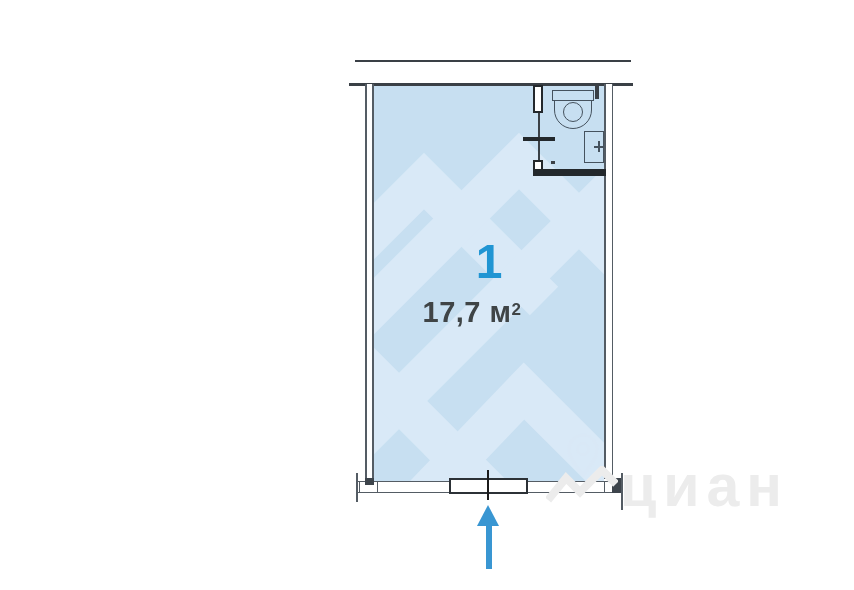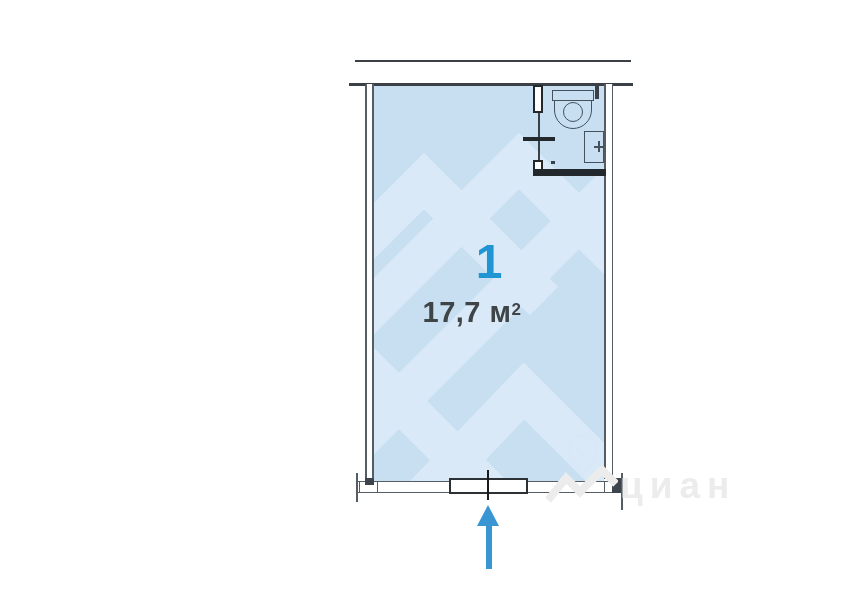--- a/index.html
+++ b/index.html
@@ -56,21 +56,21 @@
   .wall-end-left{left:365px;top:478px;width:9px;height:7px;background:#3d444b;}
   .wall-end-right{left:612px;top:478px;width:9px;height:15px;background:#3d444b;}
   .tick-left{left:356px;top:473px;width:2px;height:29px;background:var(--line-gray,#575f66);}
   .tick-right{left:621px;top:473px;width:2px;height:37px;background:var(--line-gray,#575f66);}
 
   .arrow-shaft{left:486px;top:524px;width:6px;height:45px;background:var(--arrow-blue,#3996d2);}
   .arrow-head{left:477px;top:505px;width:0;height:0;
     border-left:11px solid transparent;border-right:11px solid transparent;
     border-bottom:21px solid var(--arrow-blue,#3996d2);}
   .zigzag-wm{left:546px;top:466px;}
-  .brand-wm{left:620px;top:458px;font-size:37px;font-weight:bold;
+  .brand-wm{left:620px;top:458px;font-size:59px;font-weight:bold;
     color:var(--watermark-gray,#ececec);letter-spacing:7px;line-height:56px;}
 </style>
 </head>
 <body>
 
 <div class="canvas">
 
   <div class="abs top-ext-line"></div>
   <div class="abs wall-top"></div>
 

